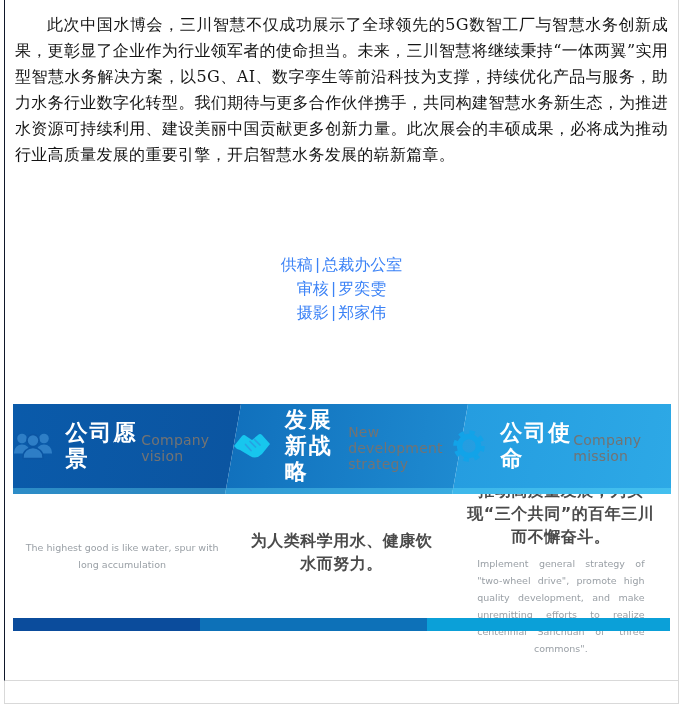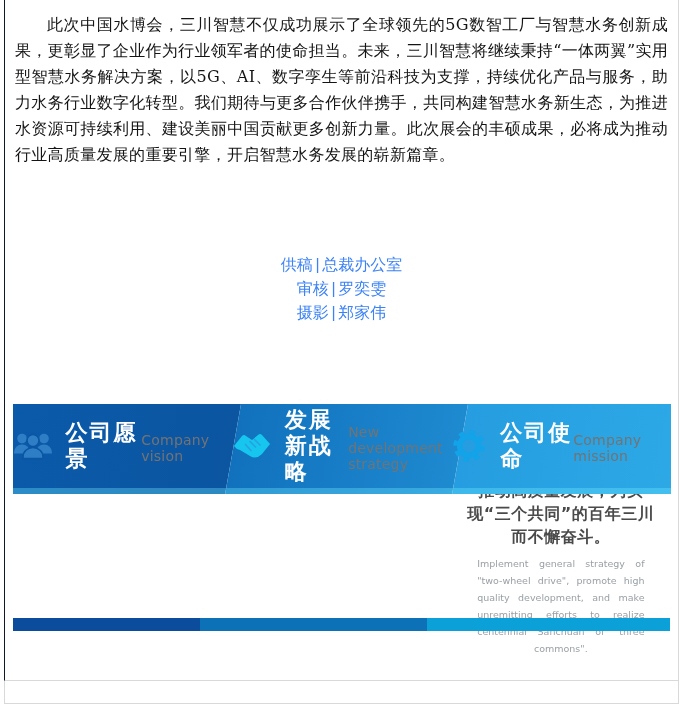--- a/index.html
+++ b/index.html
@@ -141,22 +141,24 @@
             <div class="banner-cn">公司使命</div>
             <div class="banner-en">Company mission</div>
           </div>
         </div>
 
       </div>
     </div>
 
     <div class="values">
       <div class="value-col col-1">
+        <div class="value-en">The highest good is like water, spur with long accumulation</div>
       </div>
       <div class="value-col col-2">
+        <div class="value-cn">为人类科学用水、健康饮水而努力。</div>
       </div>
       <div class="value-col col-3">
         <div class="value-cn">实施“双轮驱动”总战略，推动高质量发展，为实现“三个共同”的百年三川而不懈奋斗。</div>
         <div class="value-en">Implement general strategy of "two-wheel drive", promote high quality development, and make unremitting efforts to realize centennial Sanchuan of "three commons".</div>
       </div>
     </div>
 
     <div class="tri-bar">
       <div class="bar-1"></div>
       <div class="bar-2"></div>

